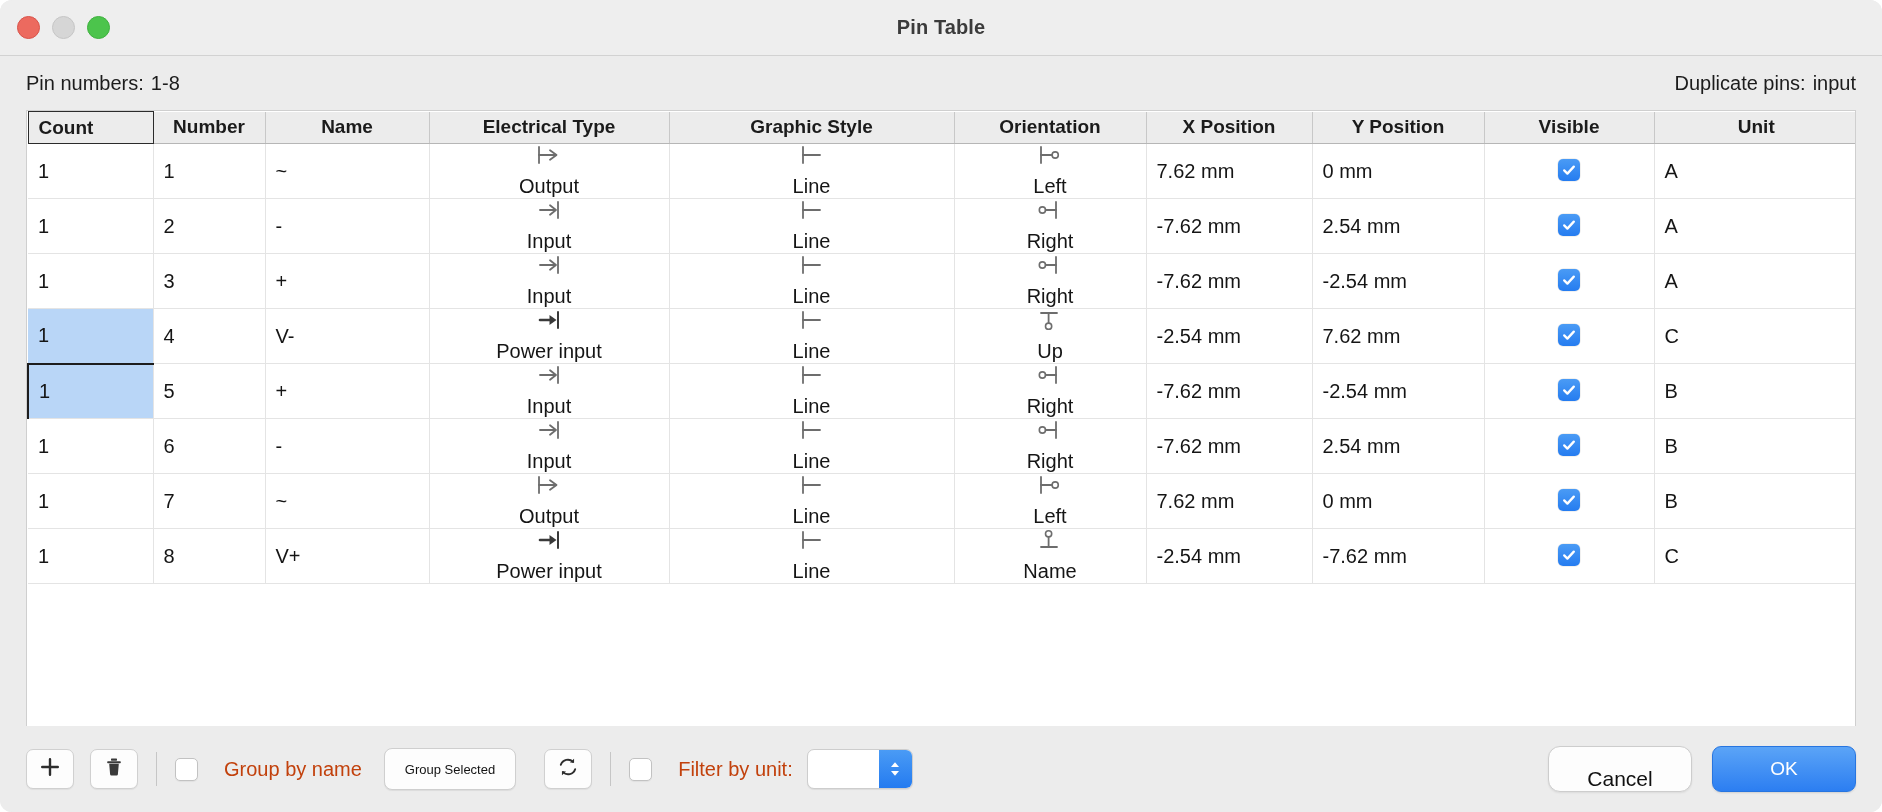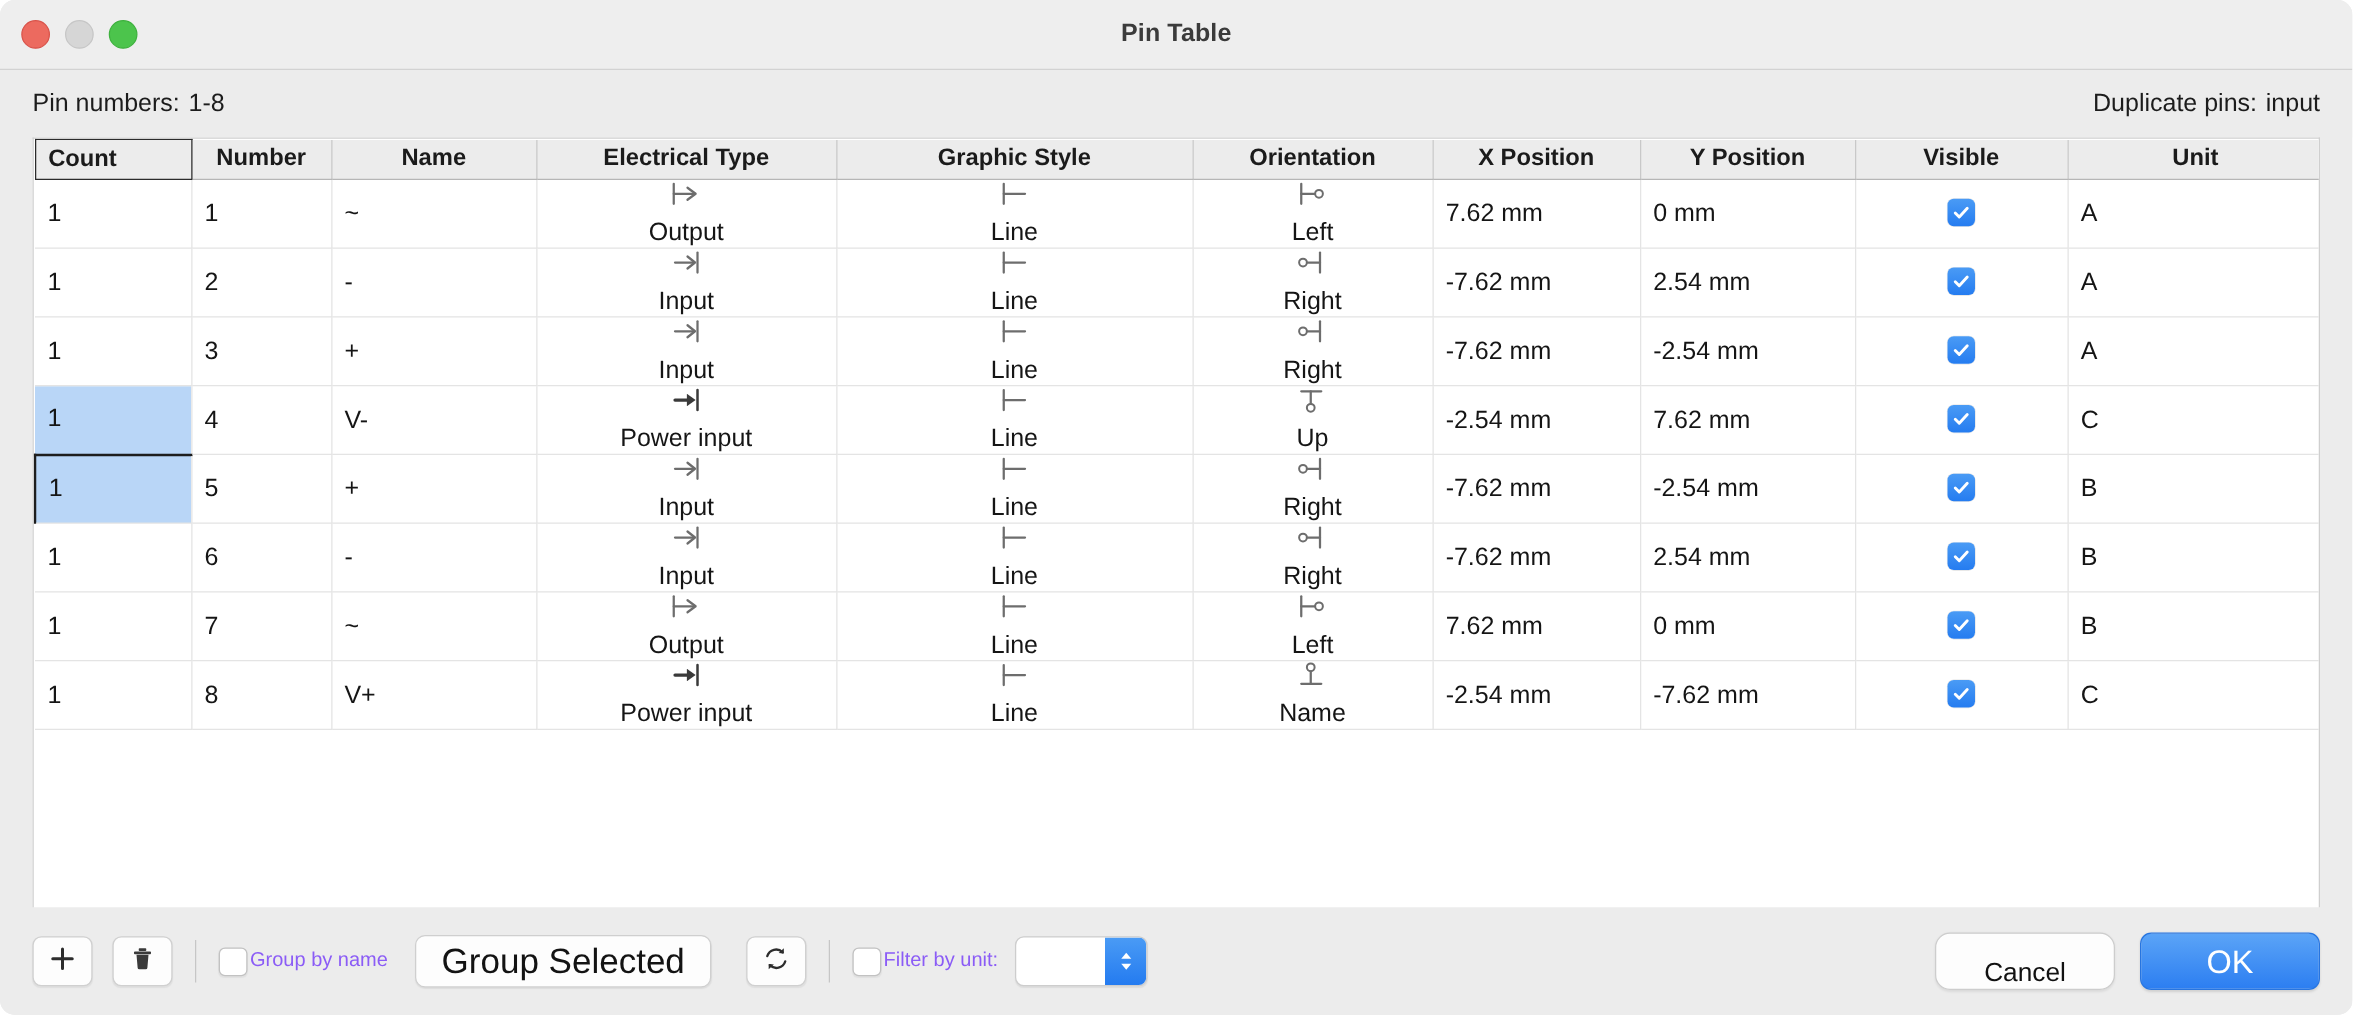--- a/index.html
+++ b/index.html
@@ -188,30 +188,30 @@
   }
   .plain-check {
     width: 21px;
     height: 21px;
     background: #ffffff;
     border: 1px solid #c2c2c2;
     border-radius: 5px;
     box-shadow: 0 1px 1px rgba(0,0,0,.05);
   }
   .cb-label {
-    font-size: 16px;
-    color: #8b5cf6;
-    margin-left: 2px;
+    font-size: 20px;
+    color: #c2410c;
+    margin-left: 26px;
   }
   .pushbtn {
     height: 40px;
     background: #fdfdfd;
     border: 1px solid #cfcfcf;
     border-radius: 8px;
-    font-size: 28px;
+    font-size: 13px;
     color: #131313;
     padding: 0 20px;
     display: flex;
     align-items: center;
     box-shadow: 0 1px 1px rgba(0,0,0,.07);
     cursor: default;
   }
   .stepper-combo {
     width: 104px;
     height: 38px;
@@ -246,21 +246,21 @@
     justify-content: center;
     box-shadow: 0 1px 2px rgba(0,0,0,.08);
     cursor: default;
   }
   .btn-ok {
     height: 44px;
     min-width: 142px;
     background: linear-gradient(#5ba4f7, #2c7ef1);
     border: 1px solid #2775e0;
     border-radius: 9px;
-    font-size: 26px;
+    font-size: 19px;
     color: #ffffff;
     display: flex;
     align-items: center;
     justify-content: center;
     margin-left: 20px;
     box-shadow: 0 1px 2px rgba(0,0,0,.12);
     cursor: default;
   }
 </style>
 </head>

